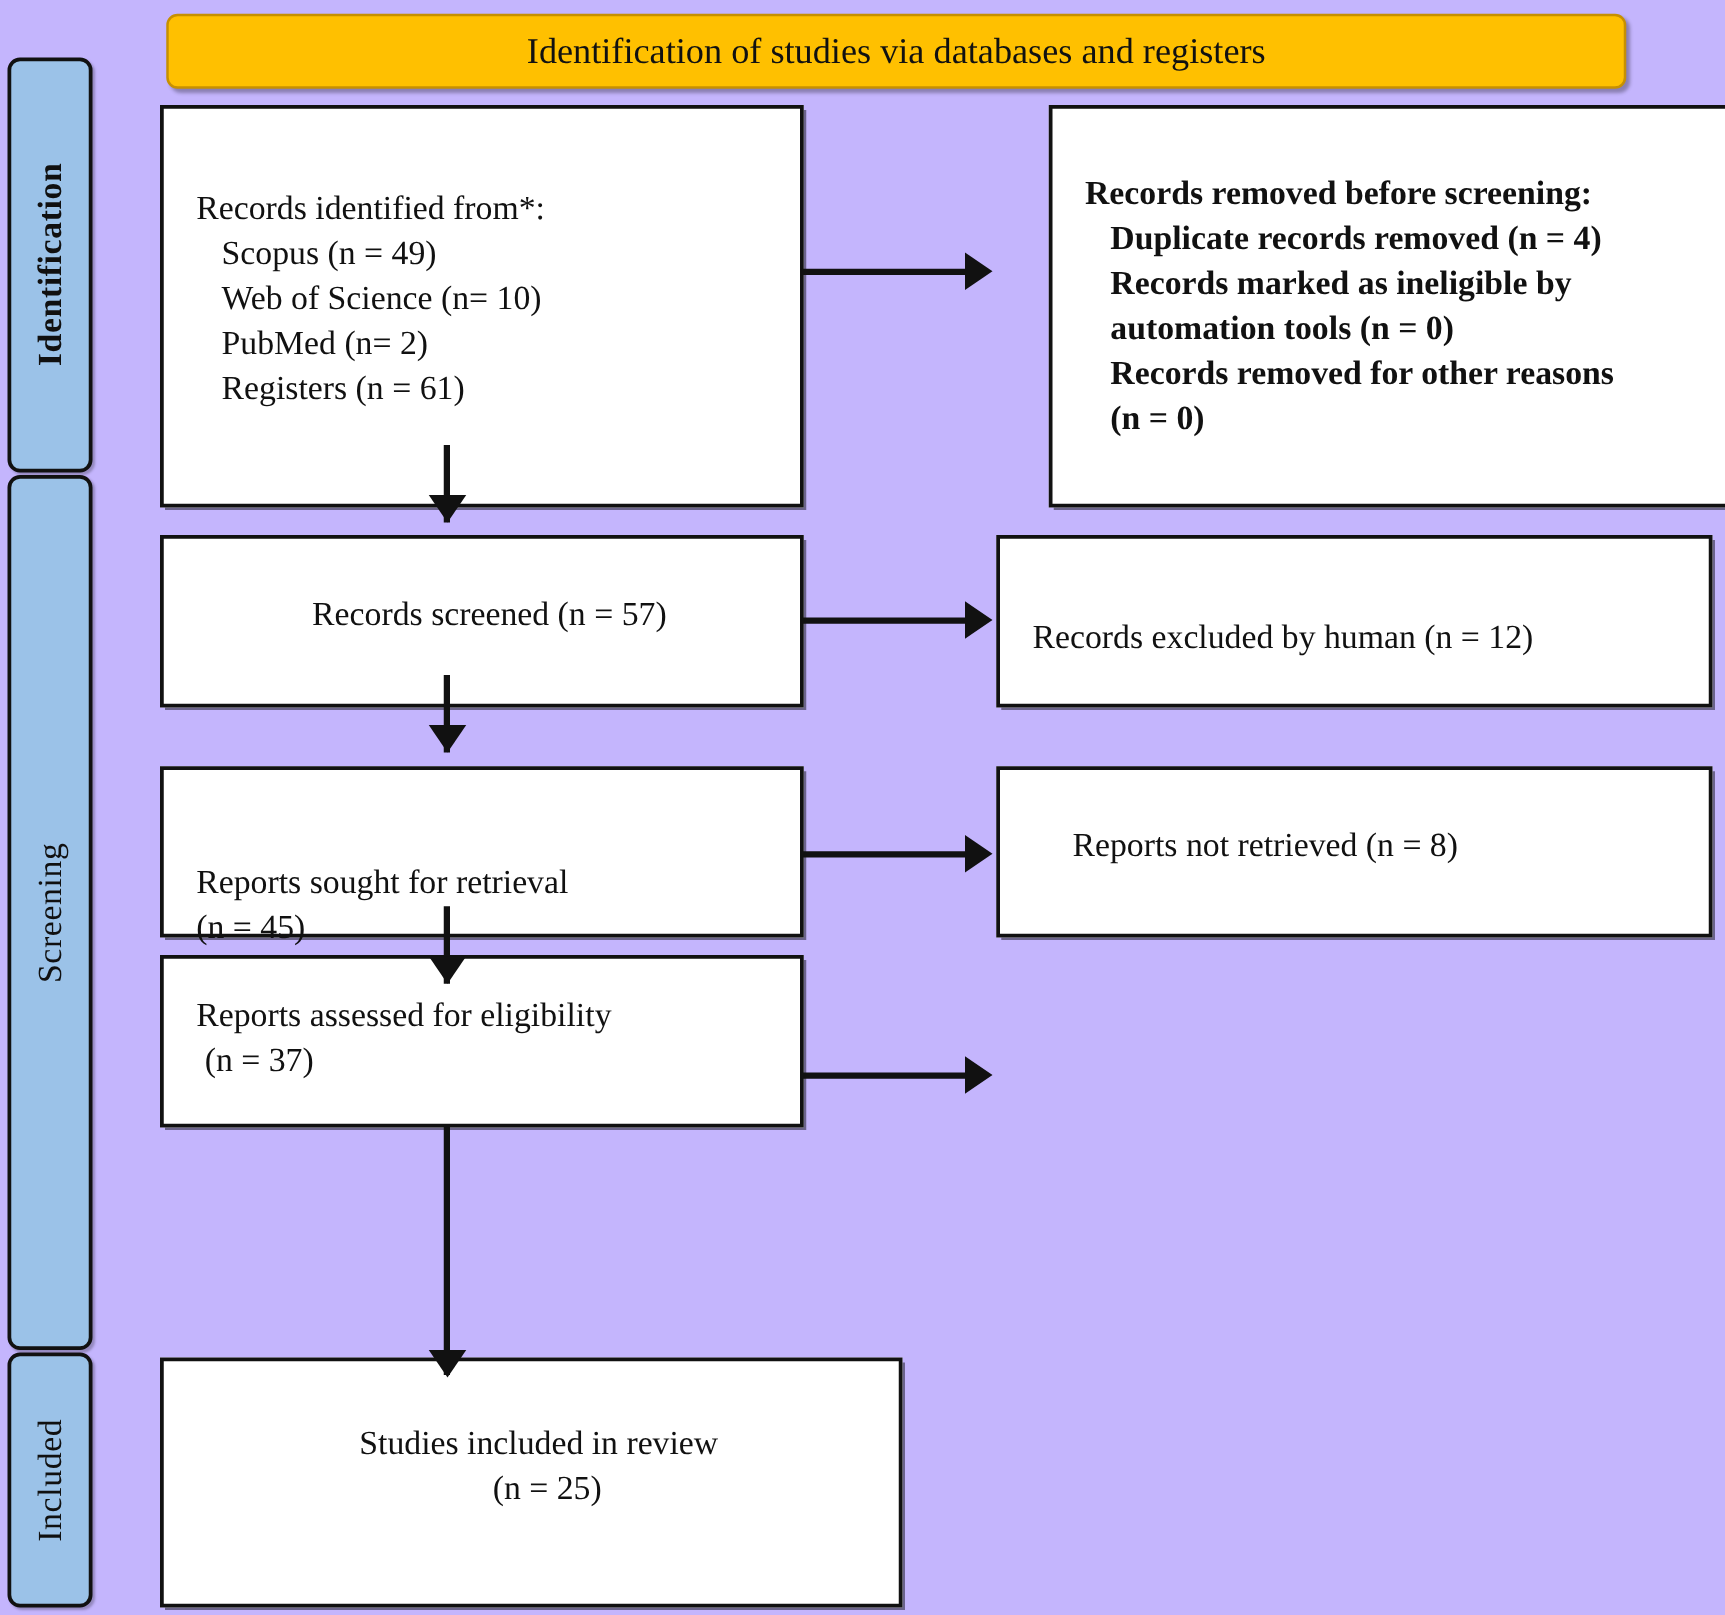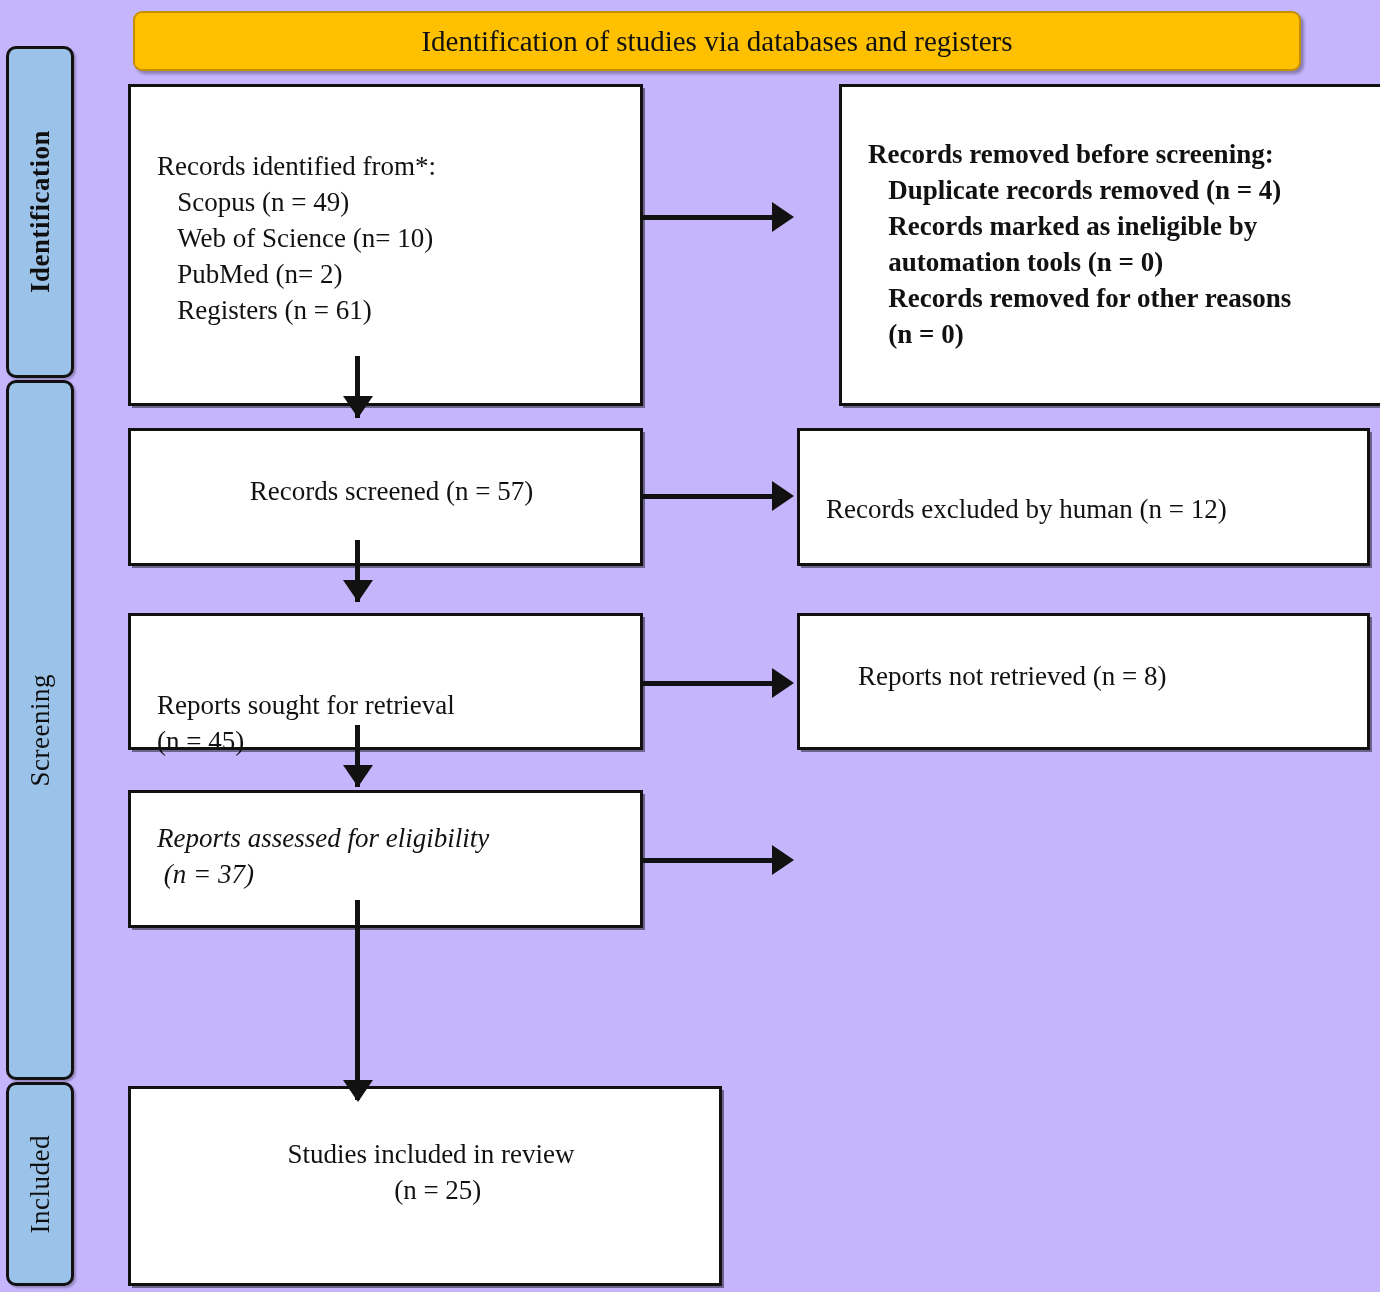--- a/index.html
+++ b/index.html
@@ -98,21 +98,21 @@
 
   #box-excluded-human    { left: 797px; top: 428px;  width: 573px; height: 138px; }
   #box-excluded-human .txt { top: 43px; margin-top: 18px; }
 
   #box-sought            { left: 128px; top: 613px;  width: 515px; height: 137px; }
   #box-sought .txt       { top: 28px; margin-top: 44px; }
 
   #box-not-retrieved     { left: 797px; top: 613px;  width: 573px; height: 137px; }
   #box-not-retrieved .txt { top: 43px; margin-left: 32px; }
 
-  #box-assessed          { left: 128px; top: 790px;  width: 515px; height: 138px; font-style: italic; }
+  #box-assessed          { left: 128px; top: 764px;  width: 515px; height: 138px; }
   #box-assessed .txt     { top: 28px; }
 
   #box-reports-excluded  { left: 797px; top: 790px;  width: 573px; height: 294px; }
   #box-reports-excluded .txt { top: 32px; }
 
   #box-included          { left: 128px; top: 1086px; width: 594px; height: 200px; text-align: center; }
   #box-included .txt     { top: 48px; }
 
   
   .v-line {

